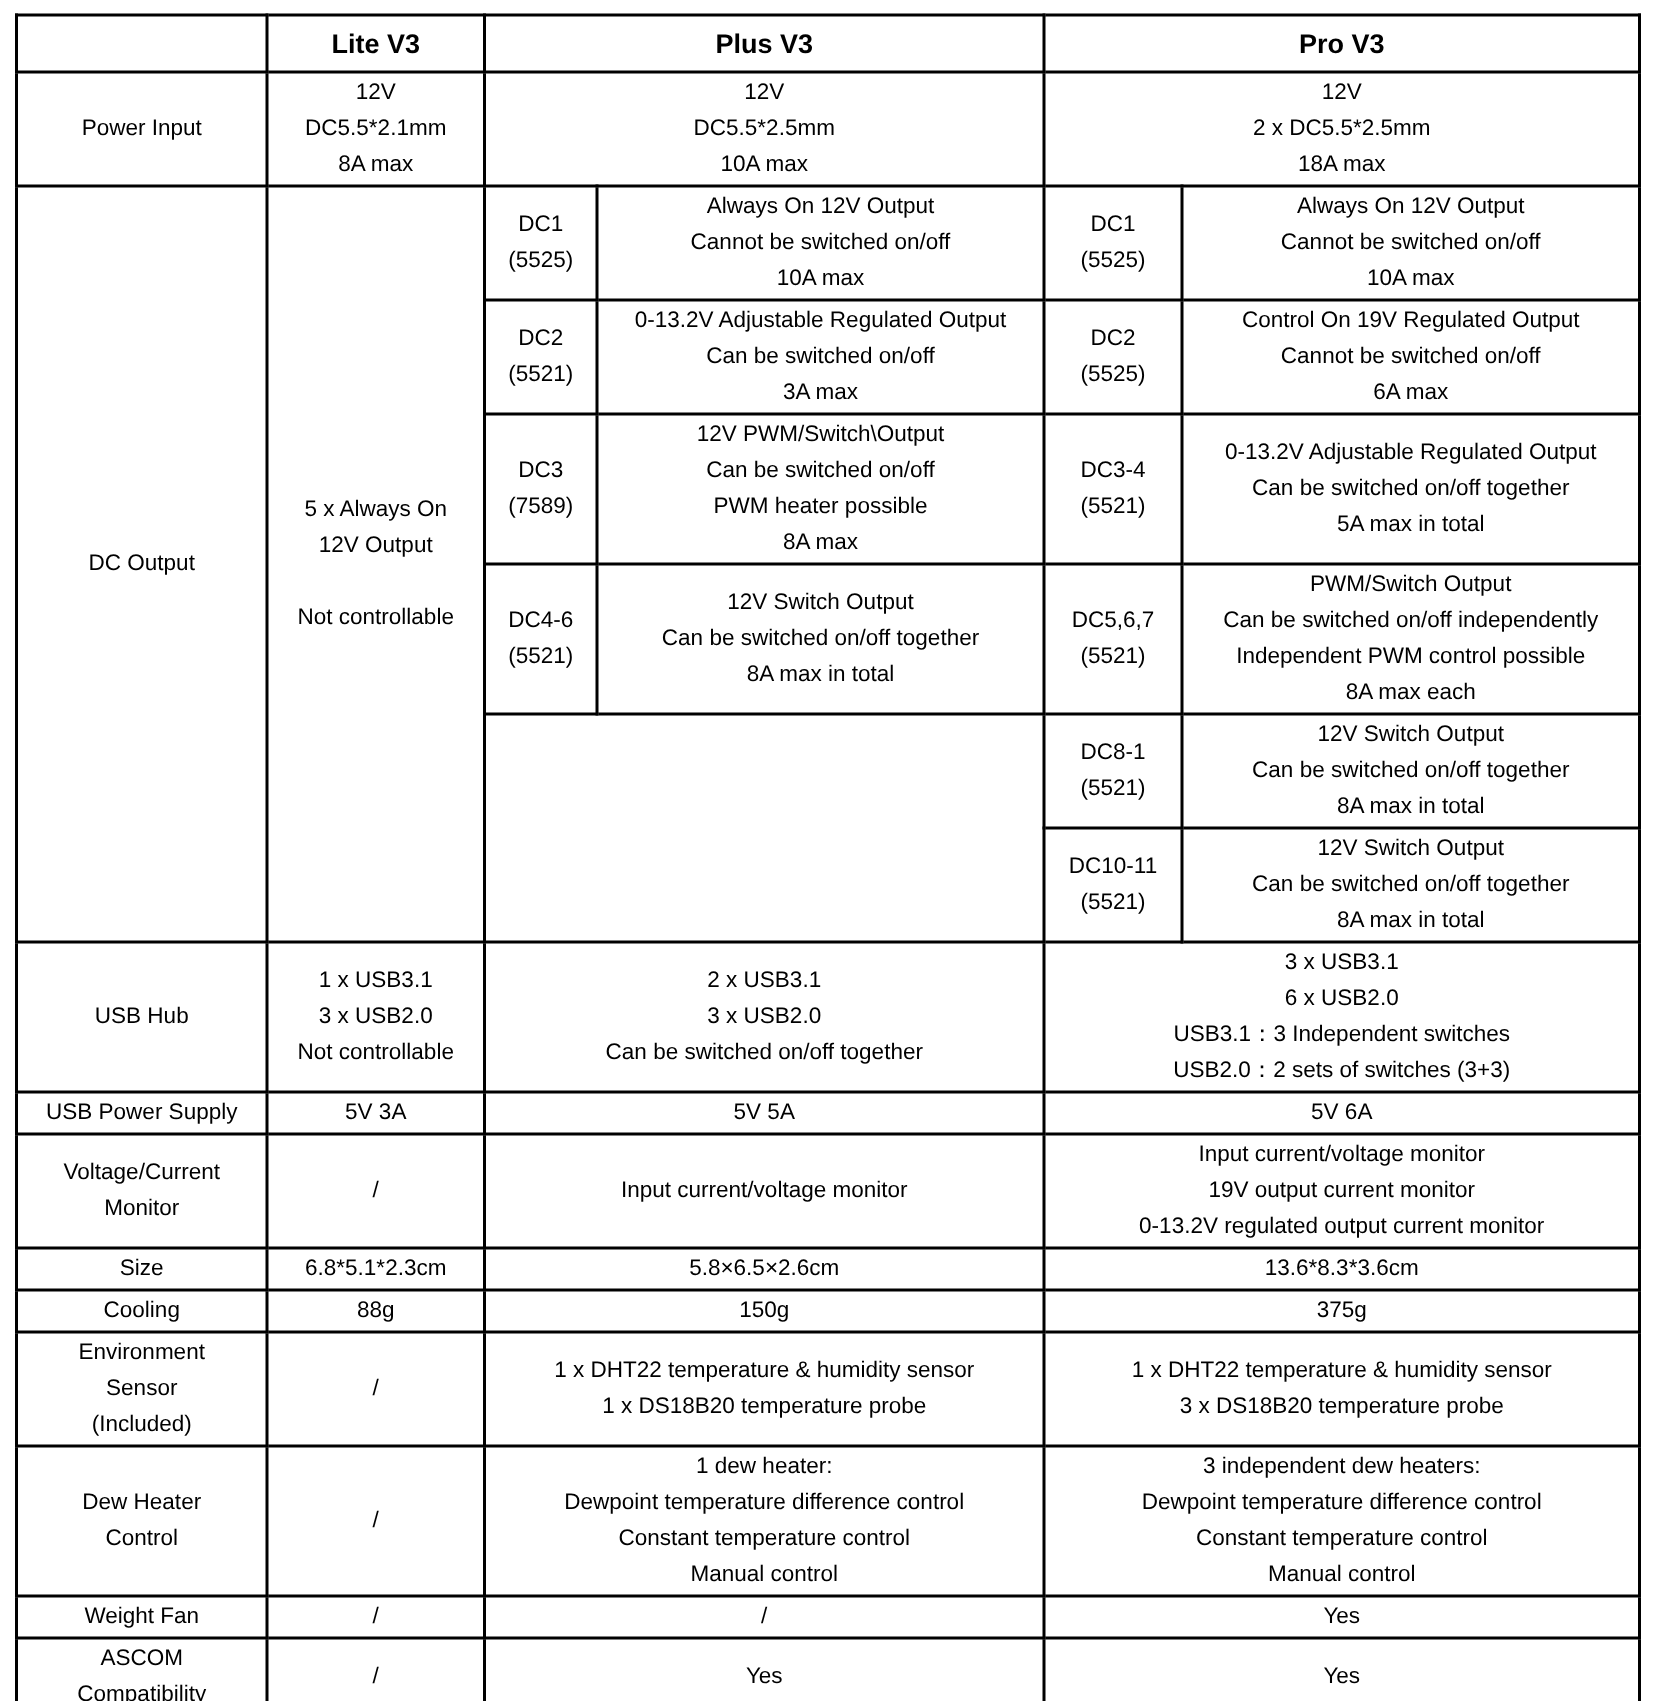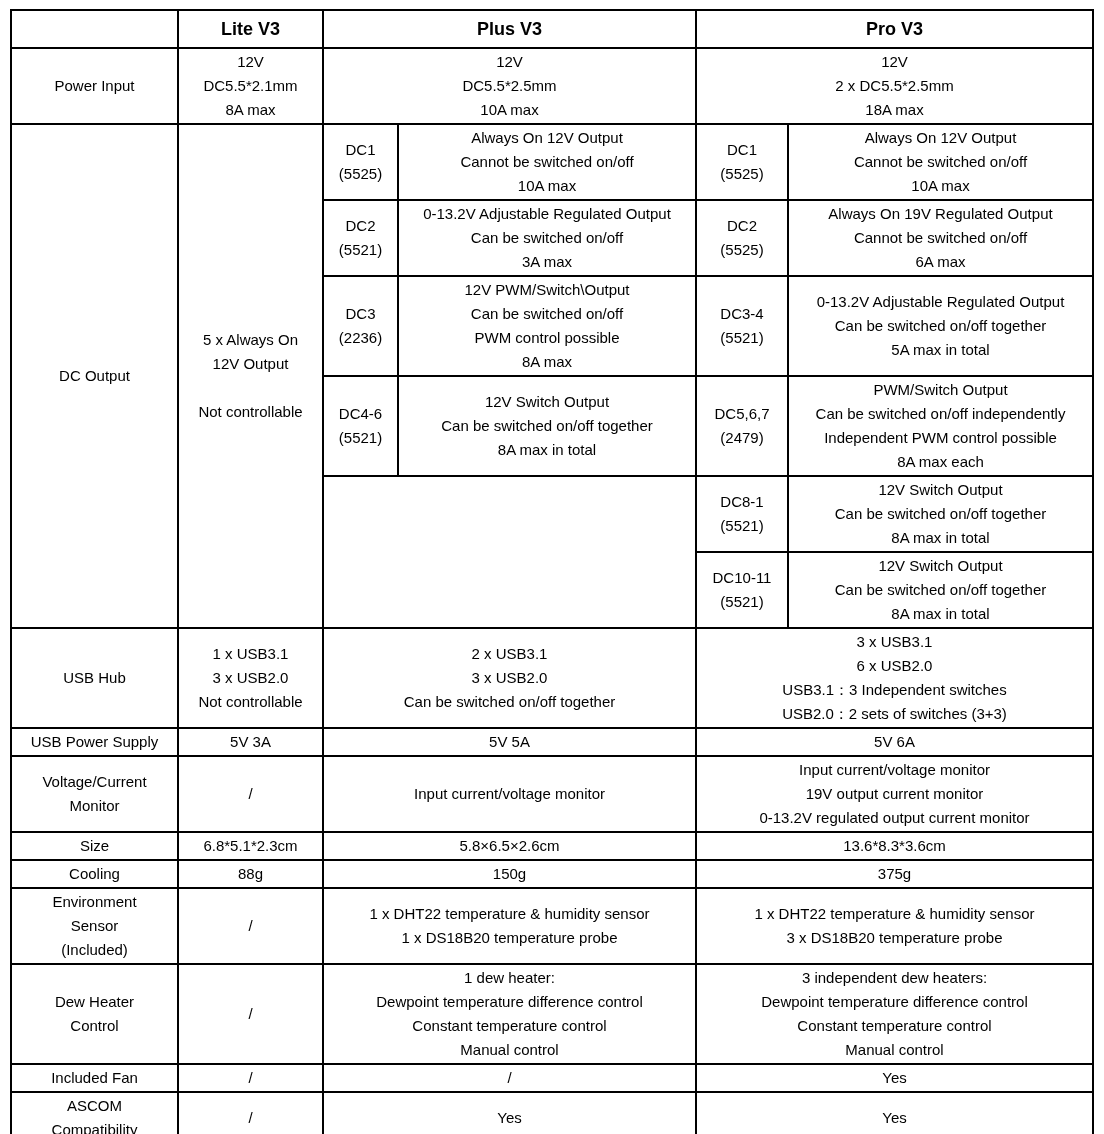--- a/index.html
+++ b/index.html
@@ -99,45 +99,45 @@
 10A max</td>
     </tr>
     <tr class="h74">
       <td>DC2
 (5521)</td>
       <td>0-13.2V Adjustable Regulated Output
 Can be switched on/off
 3A max</td>
       <td>DC2
 (5525)</td>
-      <td>Always On 19V Regulated Output
+      <td>Control On 19V Regulated Output
 Cannot be switched on/off
 6A max</td>
     </tr>
     <tr class="h97">
       <td>DC3
-(2236)</td>
+(7589)</td>
       <td>12V PWM/Switch\Output
 Can be switched on/off
-PWM control possible
+PWM heater possible
 8A max</td>
       <td>DC3-4
 (5521)</td>
       <td>0-13.2V Adjustable Regulated Output
 Can be switched on/off together
 5A max in total</td>
     </tr>
     <tr class="h96">
       <td>DC4-6
 (5521)</td>
       <td>12V Switch Output
 Can be switched on/off together
 8A max in total</td>
       <td>DC5,6,7
-(2479)</td>
+(5521)</td>
       <td>PWM/Switch Output
 Can be switched on/off independently
 Independent PWM control possible
 8A max each</td>
     </tr>
     <tr class="h71">
       <td colspan="2" rowspan="2"></td>
       <td>DC8-1
 (5521)</td>
       <td>12V Switch Output
@@ -216,21 +216,21 @@
 Dewpoint temperature difference control
 Constant temperature control
 Manual control</td>
       <td colspan="2">3 independent dew heaters:
 Dewpoint temperature difference control
 Constant temperature control
 Manual control</td>
     </tr>
 
     <tr class="h24">
-      <td>Included Fan</td>
+      <td>Weight Fan</td>
       <td>/</td>
       <td colspan="2">/</td>
       <td colspan="2">Yes</td>
     </tr>
 
     <tr class="h50">
       <td>ASCOM
 Compatibility</td>
       <td>/</td>
       <td colspan="2">Yes</td>

